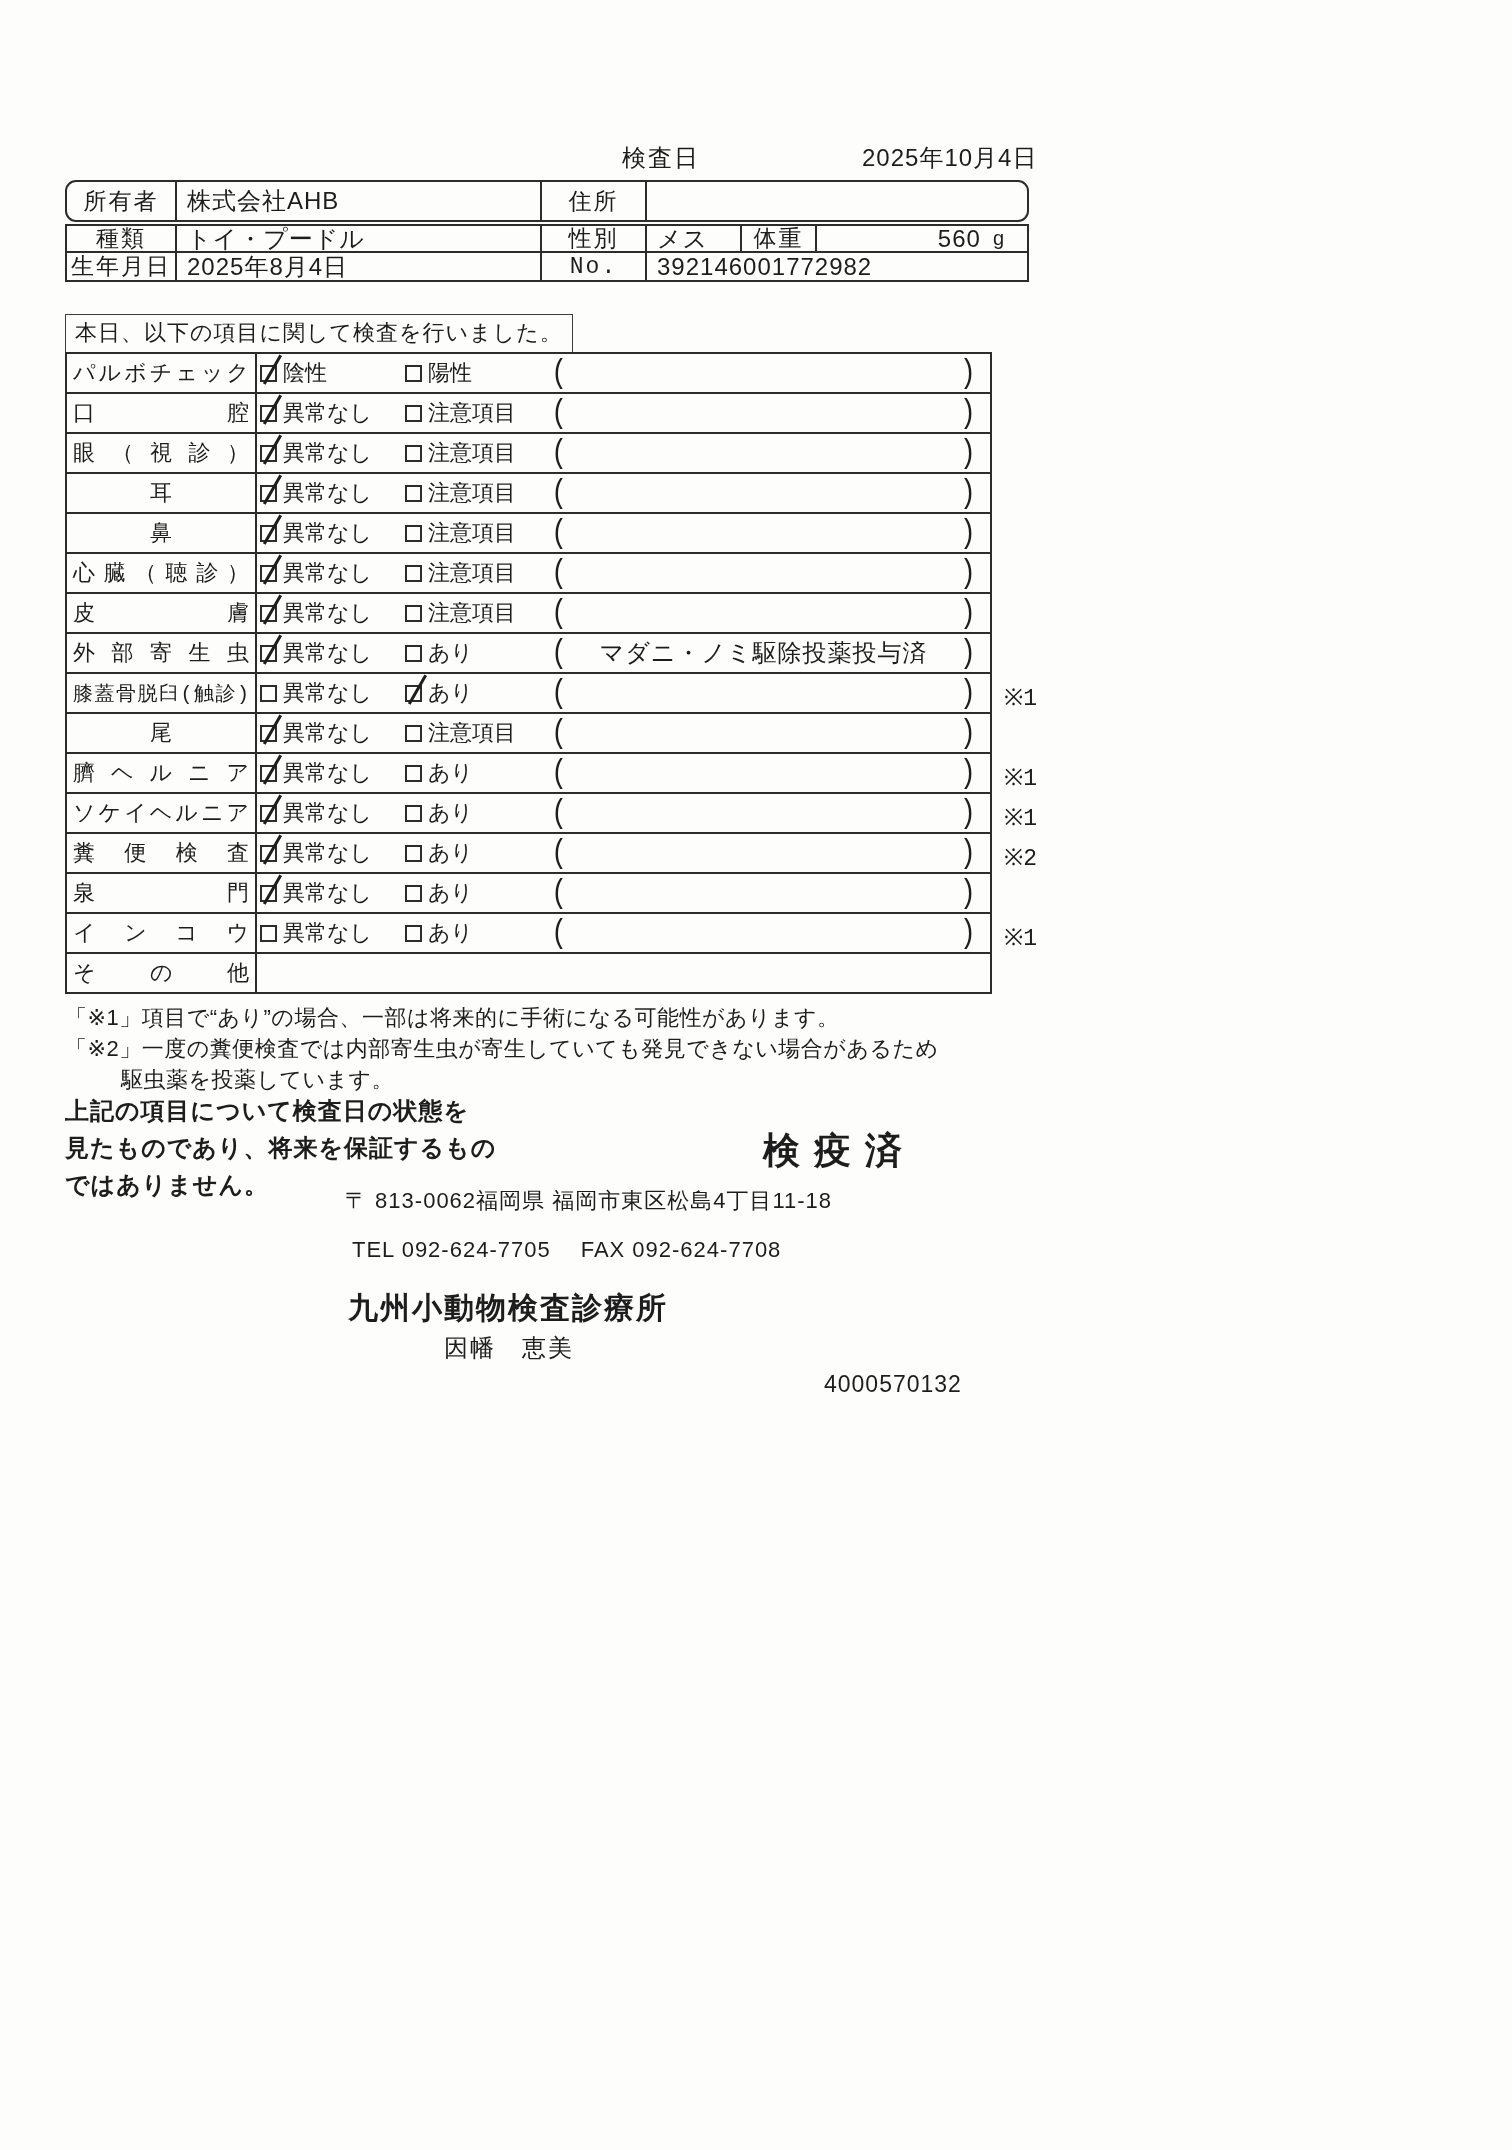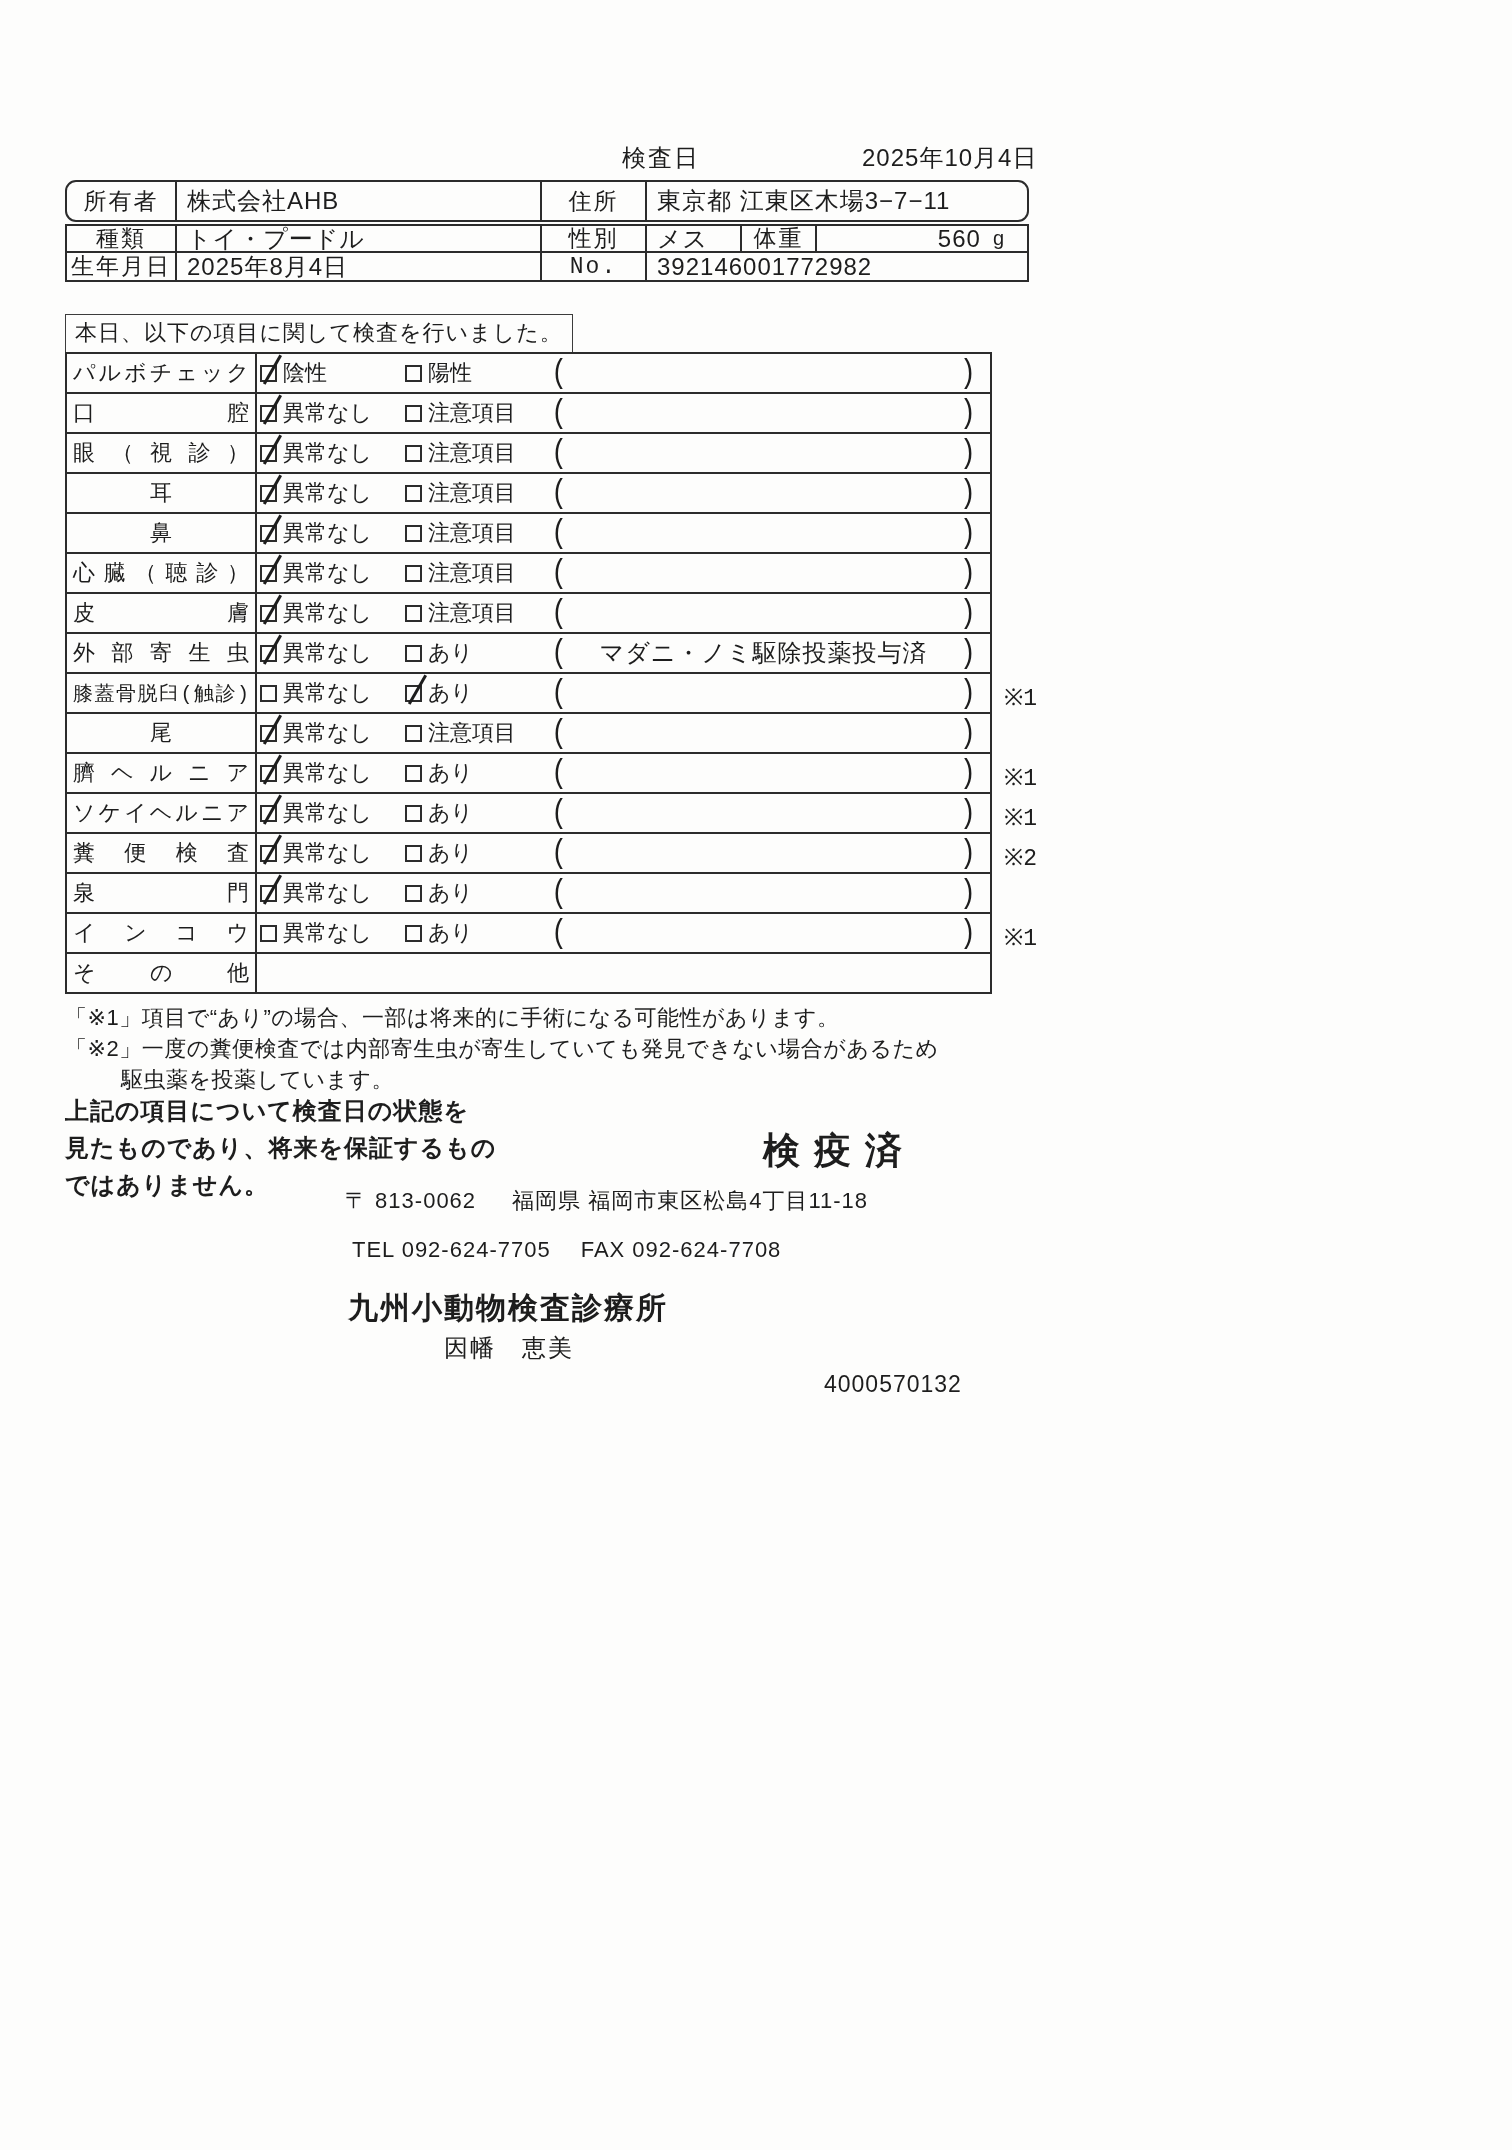--- a/index.html
+++ b/index.html
@@ -64,41 +64,40 @@
   .note-text { font-size: 24px; letter-spacing: 1px; font-weight: 500; }
   .mark { position: absolute; left: 937px; top: 6px; font-size: 23px; white-space: nowrap; }
 
   .footnotes { position: absolute; left: 65px; top: 1002px; font-size: 22px; line-height: 31px; letter-spacing: 0.5px; }
   .footnotes .indent { padding-left: 56px; }
 
   .disclaimer { position: absolute; left: 65px; top: 1092px; font-size: 24px; font-weight: bold; line-height: 37px; letter-spacing: 1px; }
 
   .stamp { position: absolute; left: 763px; top: 1126px; font-size: 37px; font-weight: bold; letter-spacing: 14px; }
 
-  .addr-row { position: absolute; left: 345px; top: 1186px; display: flex; gap: 36px; font-size: 22px; letter-spacing: 1px; }
+  .addr-row { position: absolute; left: 345px; top: 1186px; display: flex; font-size: 22px; letter-spacing: 1px; }
   .tel-row { position: absolute; left: 352px; top: 1237px; display: flex; gap: 30px; font-size: 22px; letter-spacing: 1px; }
   .clinic { position: absolute; left: 348px; top: 1288px; font-size: 30px; font-weight: bold; letter-spacing: 2px; }
   .person { position: absolute; left: 444px; top: 1332px; font-size: 24px; letter-spacing: 2px; }
   .serial { position: absolute; left: 824px; top: 1371px; font-size: 23px; letter-spacing: 1px; }
 </style>
 </head>
 <body>
 
 <div class="page">
 
 
   <span class="date-label">検査日</span>
   <span class="date-value">2025年10月4日</span>
 
   <div class="tbl owner-tbl">
     <div class="trow">
       <div class="cell label w110">所有者</div>
       <div class="cell value w365">株式会社AHB</div>
       <div class="cell label w105">住所</div>
-      <div class="cell value w380 last">東京都 江東区木場3−7−11</div>
     </div>
   </div>
 
   <div class="tbl info-tbl">
     <div class="trow">
       <div class="cell label w110">種類</div>
       <div class="cell value w365">トイ・プードル</div>
       <div class="cell label w105">性別</div>
       <div class="cell value w95">メス</div>
       <div class="cell label w75">体重</div>

